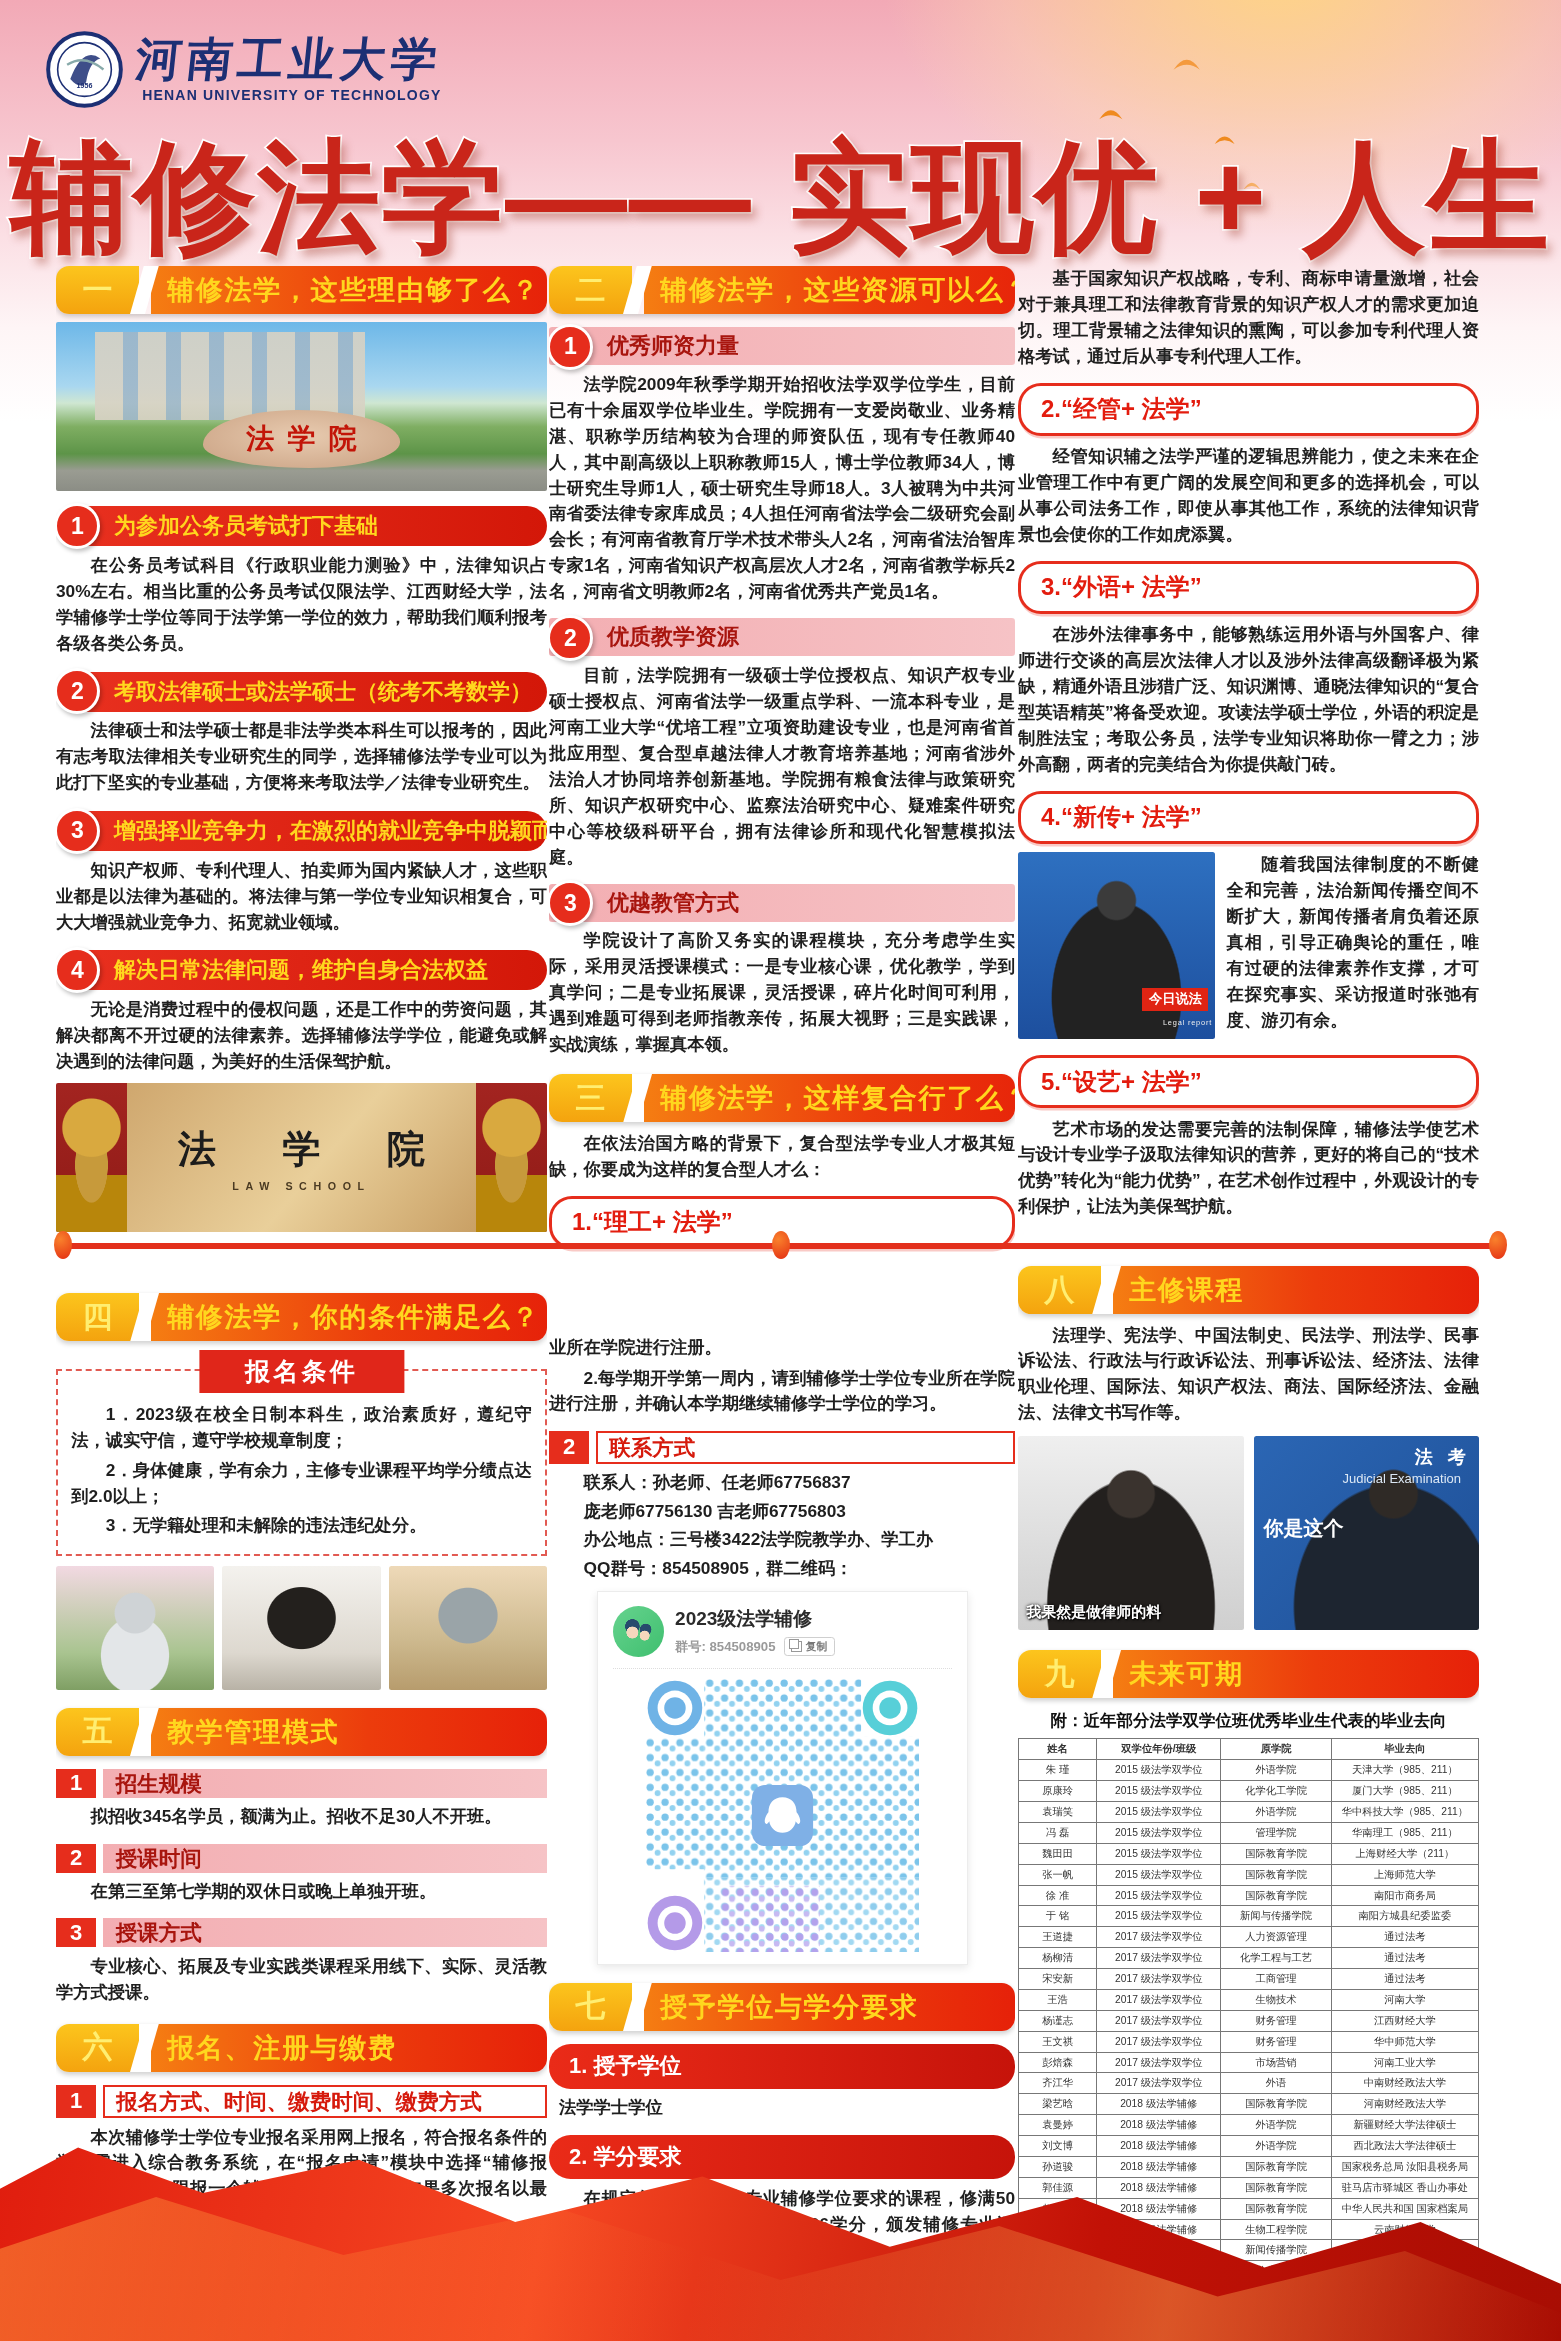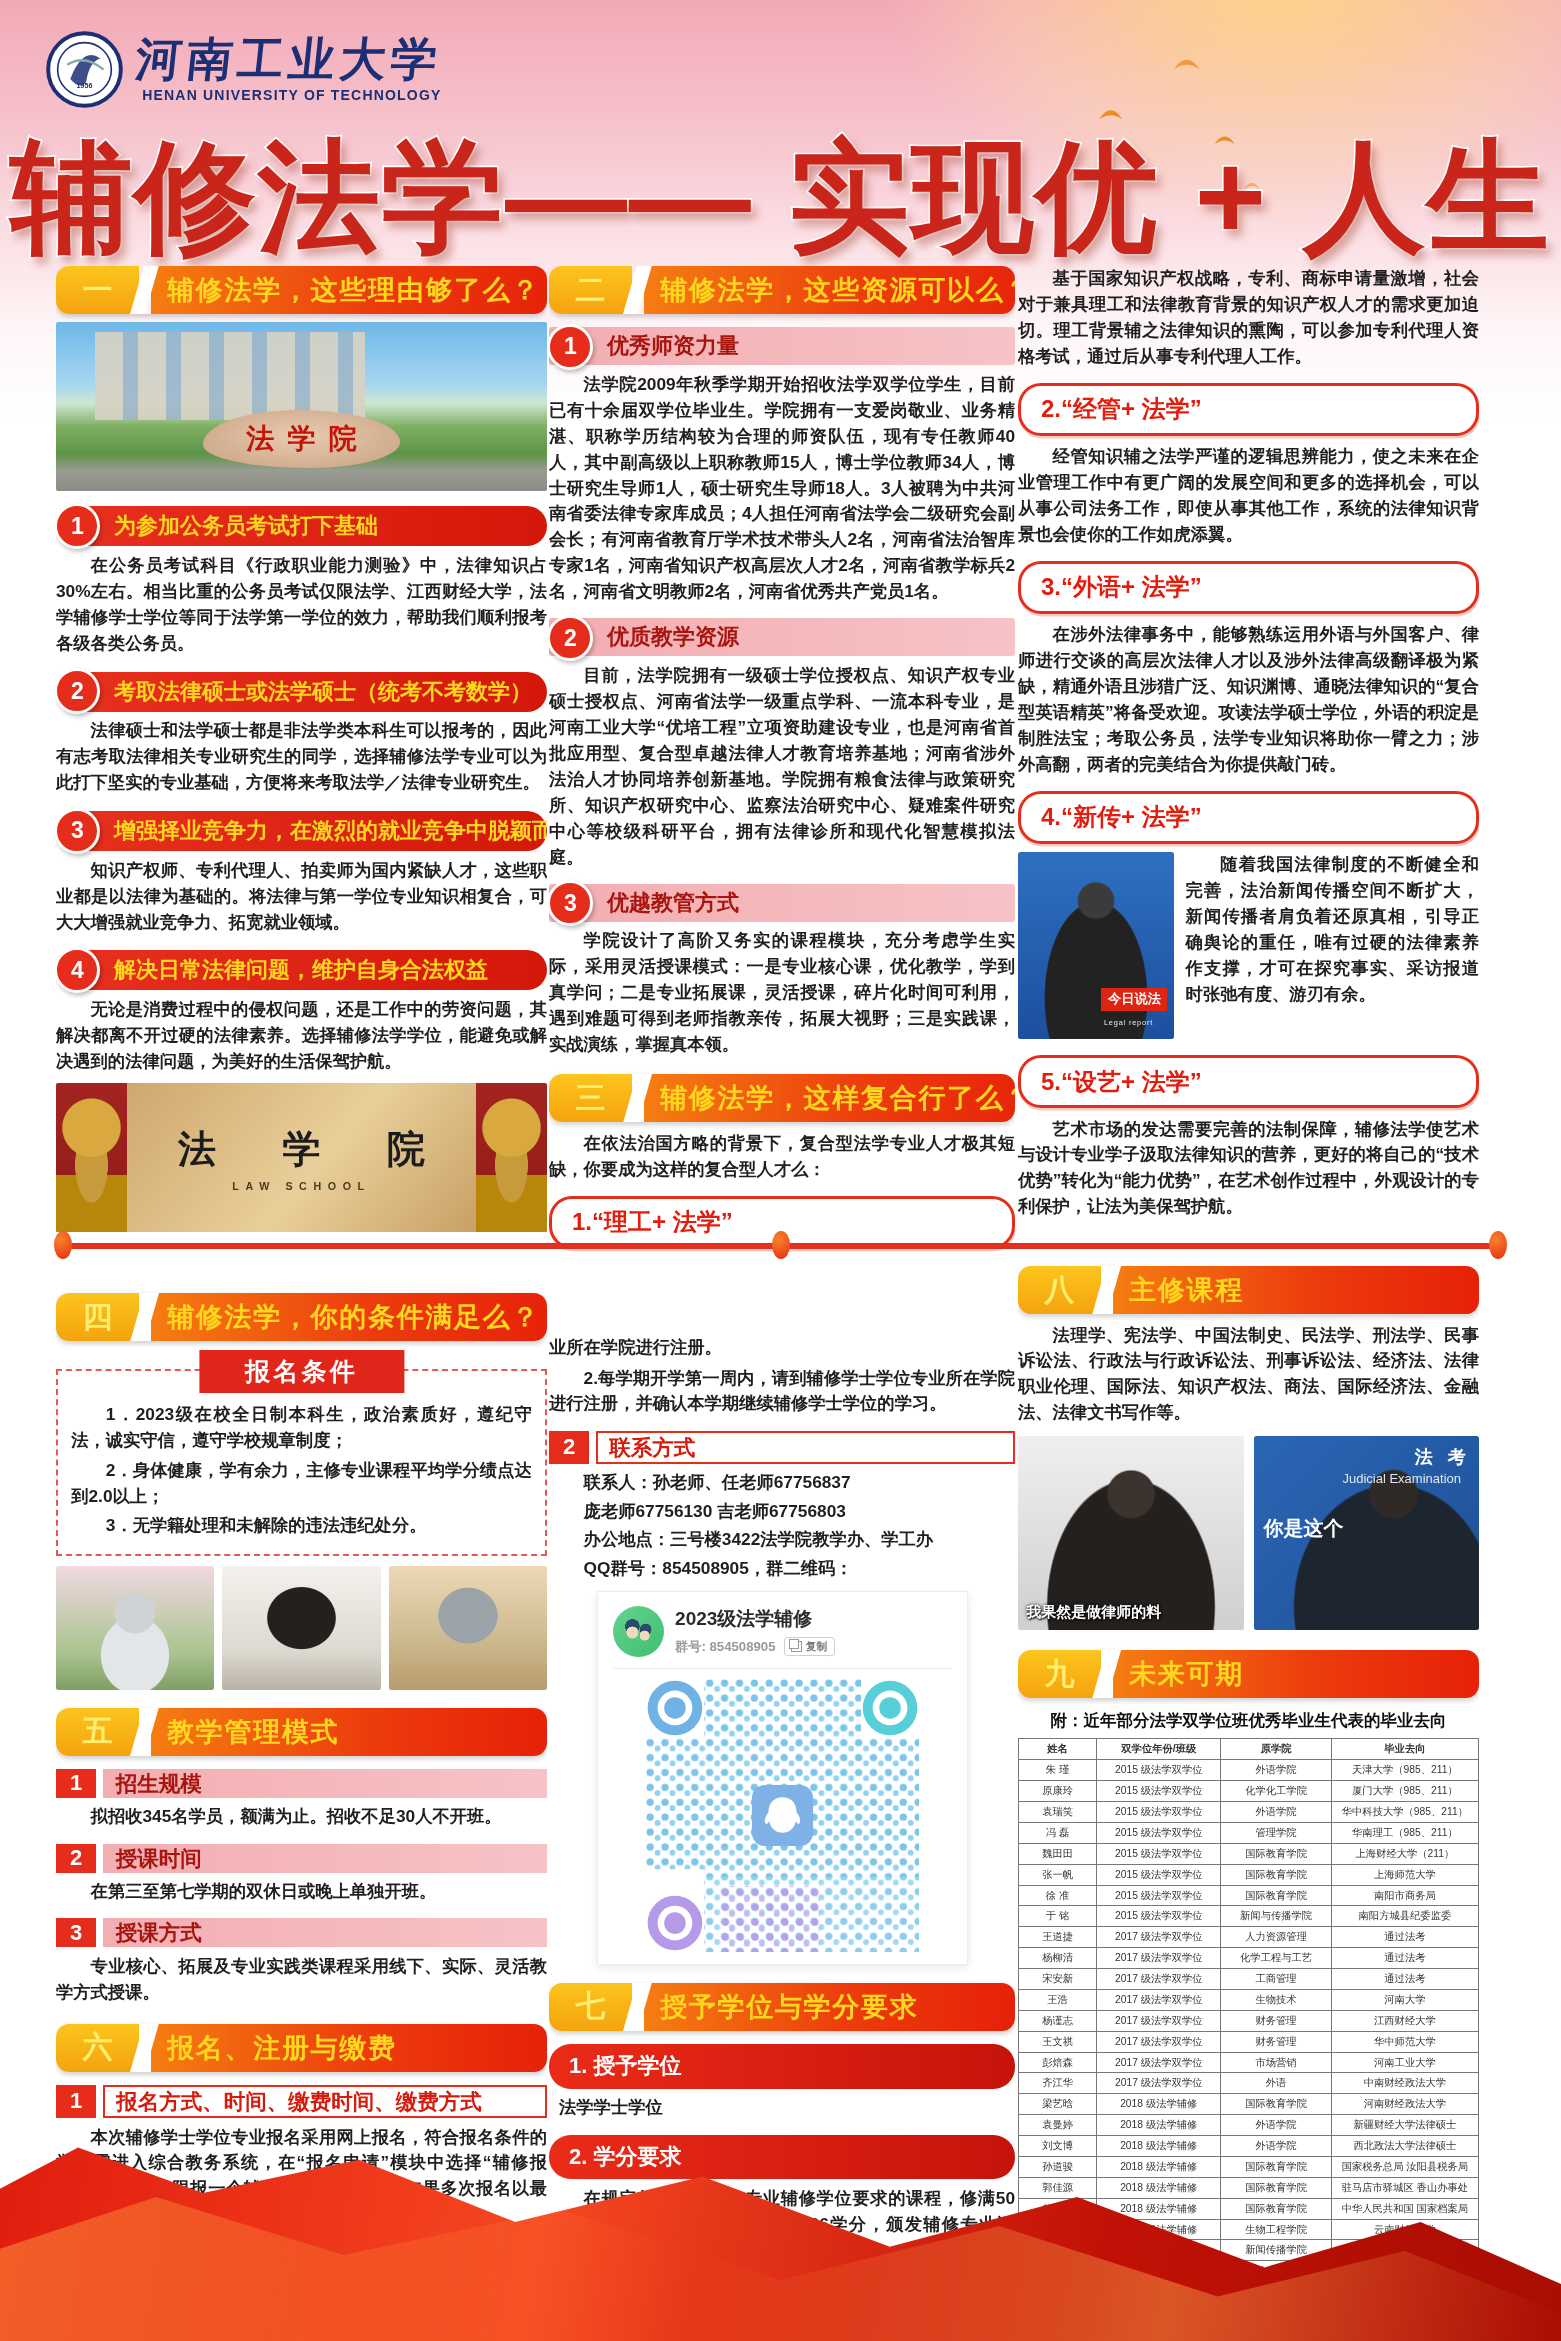--- a/index.html
+++ b/index.html
@@ -99,26 +99,26 @@
   .app-head{background:#22b573;color:#fff;font-size:9px;text-align:center;padding:4.1px 1.7px;}
   .app-banner{margin:5px;background:#eef7f2;color:#2a8a5e;font-size:7.4px;padding:4.1px 3.3px;border-radius:3.3px;}
   .app-sec{margin:4.1px 5px 1.7px;color:#888;font-size:7.4px;}
   .chatshot{width:106px;height:248px;background:#ececec;border:0.8px solid #e0e0e0;flex:none;padding:5px 4.1px;box-sizing:border-box;}
   .chat-head{background:#dcdcdc;height:13.2px;margin:-5px -4.1px 5px;}
   .bub{border-radius:5px;height:15px;margin:5px 0;}
   .bub.g{background:#8fe385;margin-left:23px;}
   .bub.w{background:#fff;margin-right:23px;}
   
   .media4{display:flex;gap:11.6px;margin-top:5px;}
-  .presenter{width:156px;height:187px;flex:none;background:
+  .presenter{width:197px;height:187px;flex:none;background:
       radial-gradient(circle at 50% 26%, #3b3b3b 0 11%, transparent 12%),
       radial-gradient(ellipse at 50% 78%, #222 0 46%, transparent 47%),
       linear-gradient(180deg,#2e70c0,#1d4f9e);position:relative;border-radius:2.5px;}
   .legal-badge{position:absolute;right:6.6px;bottom:28px;background:#e02413;color:#fff;font-size:13.2px;font-weight:900;padding:2.5px 6.6px;}
-  .legal-en{position:absolute;right:21px;bottom:11.6px;color:#eee;font-size:7.4px;letter-spacing:0.8px;}
+  .legal-en{position:absolute;right:3px;bottom:11.6px;color:#eee;font-size:7.4px;letter-spacing:0.8px;}
   .media8{display:flex;gap:10px;margin-top:10px;}
   .lawyer1{flex:1;height:194px;position:relative;border-radius:2.5px;background:
       radial-gradient(circle at 50% 30%, #3a332e 0 13%, transparent 14%),
       radial-gradient(ellipse at 50% 88%, #23201e 0 52%, transparent 53%),
       linear-gradient(180deg,#efefef,#cfcfcf);}
   .cap1{position:absolute;left:8.3px;bottom:8.3px;color:#fff;font-size:15px;font-weight:900;text-shadow:0 0 3.3px #000,0.8px 0.8px 1.7px #000;}
   .lawyer2{flex:1;height:194px;position:relative;border-radius:2.5px;background:
       radial-gradient(circle at 62% 30%, #2f2a26 0 12%, transparent 13%),
       radial-gradient(ellipse at 62% 88%, #1d2530 0 50%, transparent 51%),
       linear-gradient(135deg,#2b66b4,#1e4f96);}

